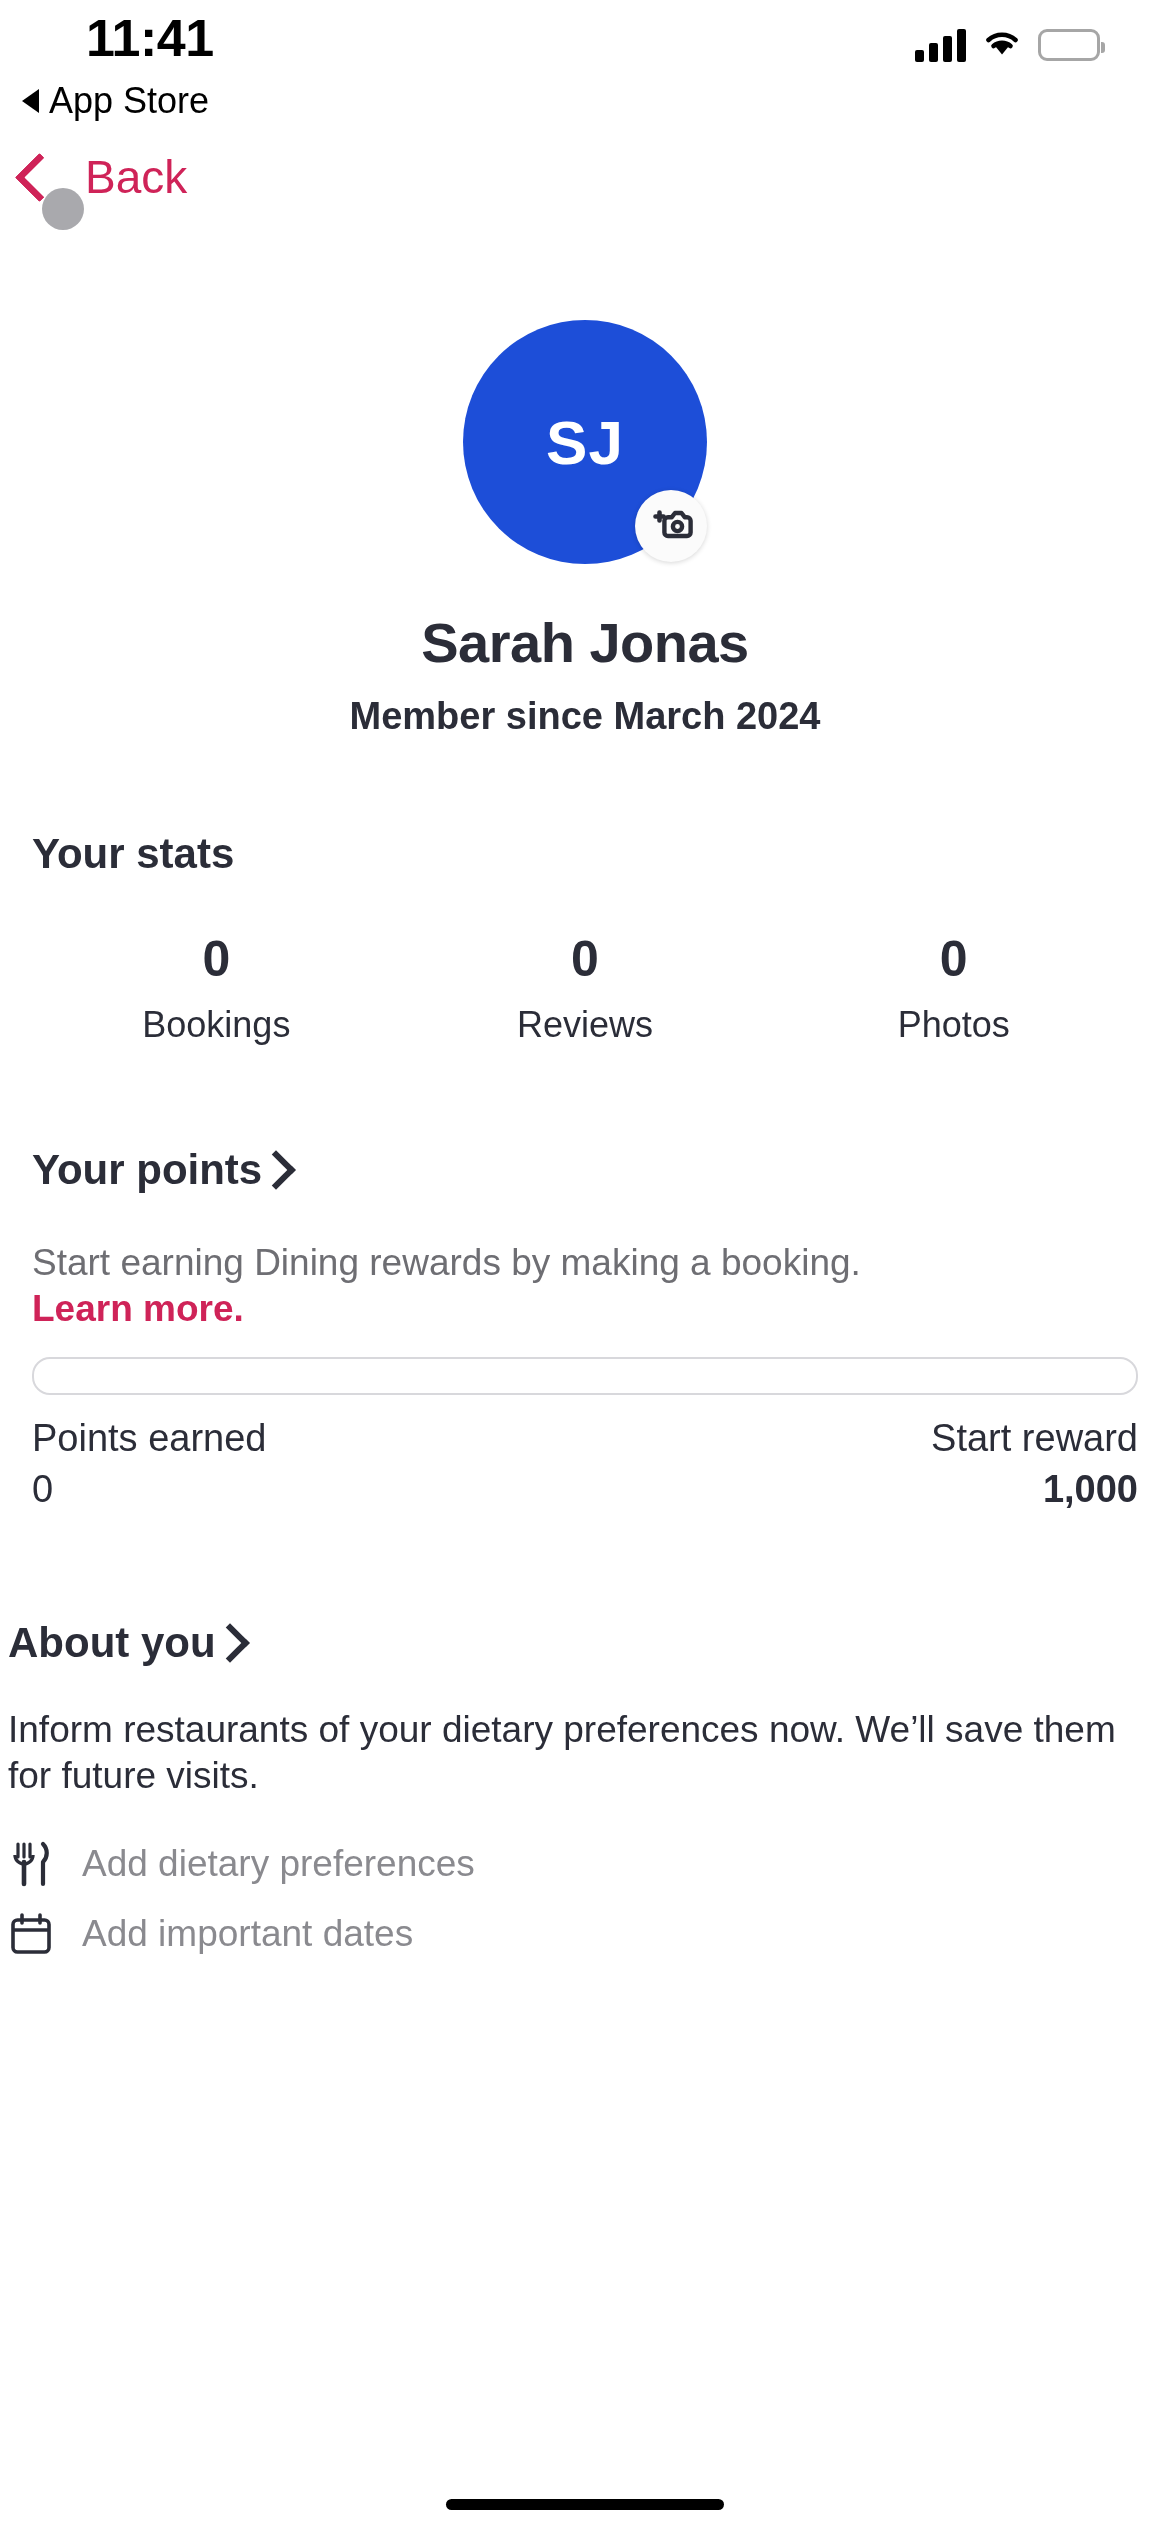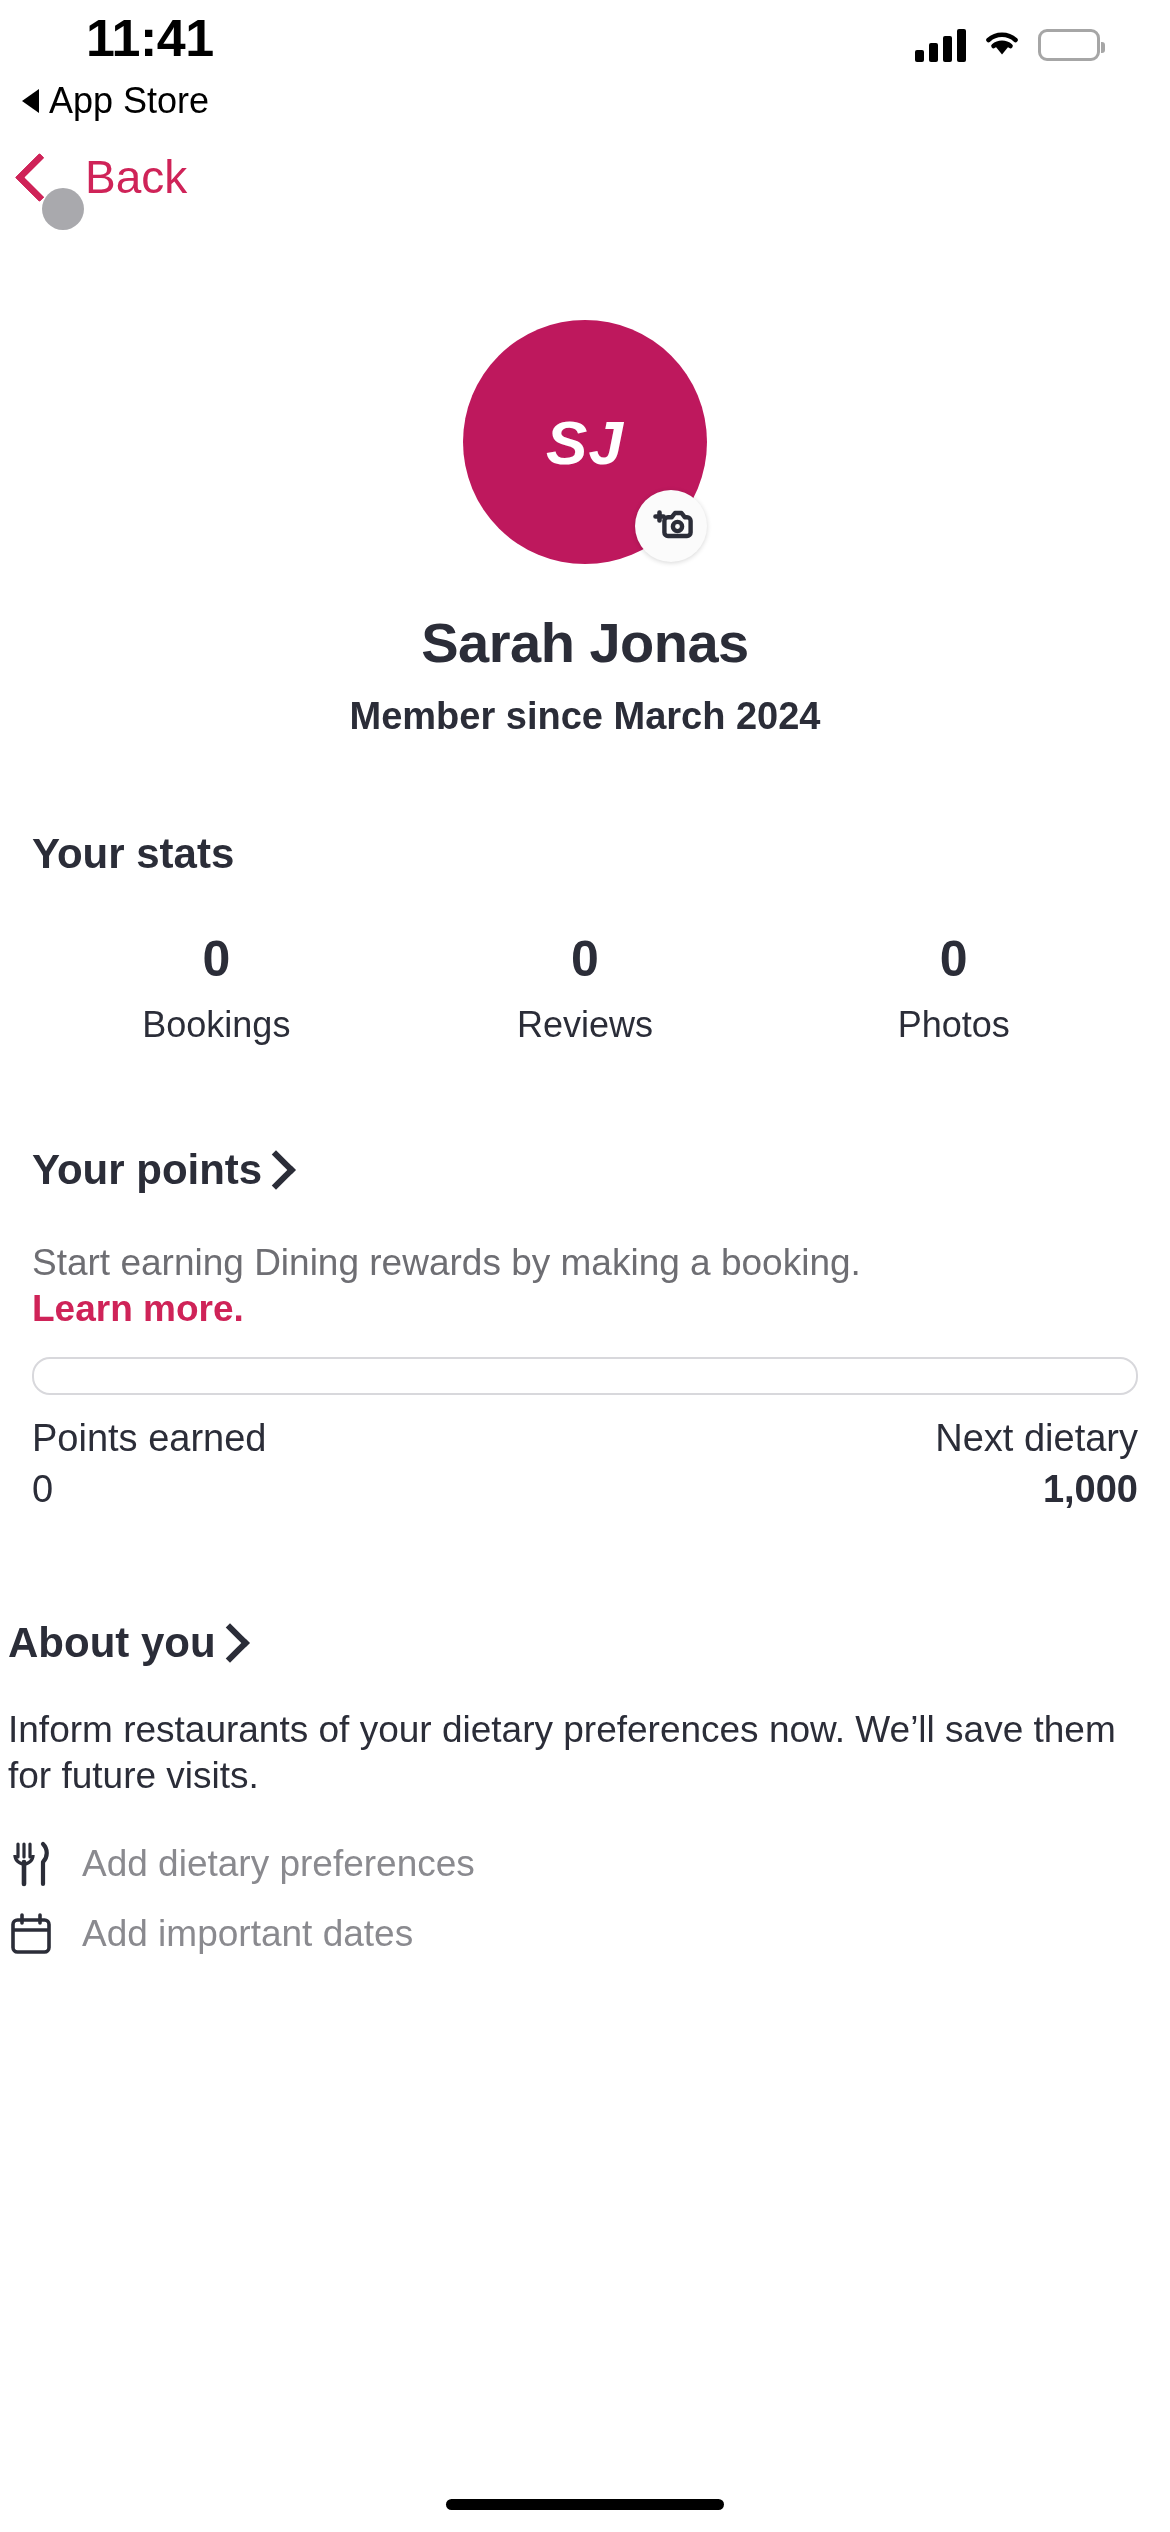--- a/index.html
+++ b/index.html
@@ -310,21 +310,21 @@
 
 <div class="navbar">
   <div class="back-btn">
     <span class="chev-left"></span>
     <span>Back</span>
   </div>
   <div class="touch-dot"></div>
 </div>
 
 <div class="avatar-wrap">
-  <div class="avatar" style="background: #be185d; font-style: italic;">
+  <div class="avatar" style="background: #1d4ed8;">
     <span>SJ</span>
   </div>
   <div class="camera-badge">
     <span>
       <svg width="44" height="36" viewBox="0 0 44 36">
         <path d="M10.5 6.5 v8 M6.5 10.5 h8" stroke="#2b2d38" stroke-width="4.6" stroke-linecap="round"></path>
         <path d="M26 7 h6.5 l3.2 4.2 H38 a3.6 3.6 0 0 1 3.6 3.6 v11.6 a3.6 3.6 0 0 1 -3.6 3.6 H19 a3.6 3.6 0 0 1 -3.6 -3.6 V14.8 a3.6 3.6 0 0 1 3.6 -3.6 h3.8 Z" fill="none" stroke="#2b2d38" stroke-width="4.4" stroke-linejoin="round"></path>
         <circle cx="28.5" cy="20.5" r="4.6" fill="none" stroke="#2b2d38" stroke-width="4.4"></circle>
       </svg>
     </span>
@@ -368,21 +368,21 @@
   <div class="progress-track">
     <div class="progress-fill" id="points-progress-fill" style="width: 0%;"></div>
   </div>
 
   <div class="points-meta">
     <div class="l">
       <div>Points earned</div>
       <div class="val">0</div>
     </div>
     <div class="r">
-      <div>Next dietary</div>
+      <div>Start reward</div>
       <div class="val strong">1,000</div>
     </div>
   </div>
 </div>
 
 <div class="section about-block">
   <div class="section-head">
     <span>About you</span>
     <span class="chev-right"></span>
   </div>

